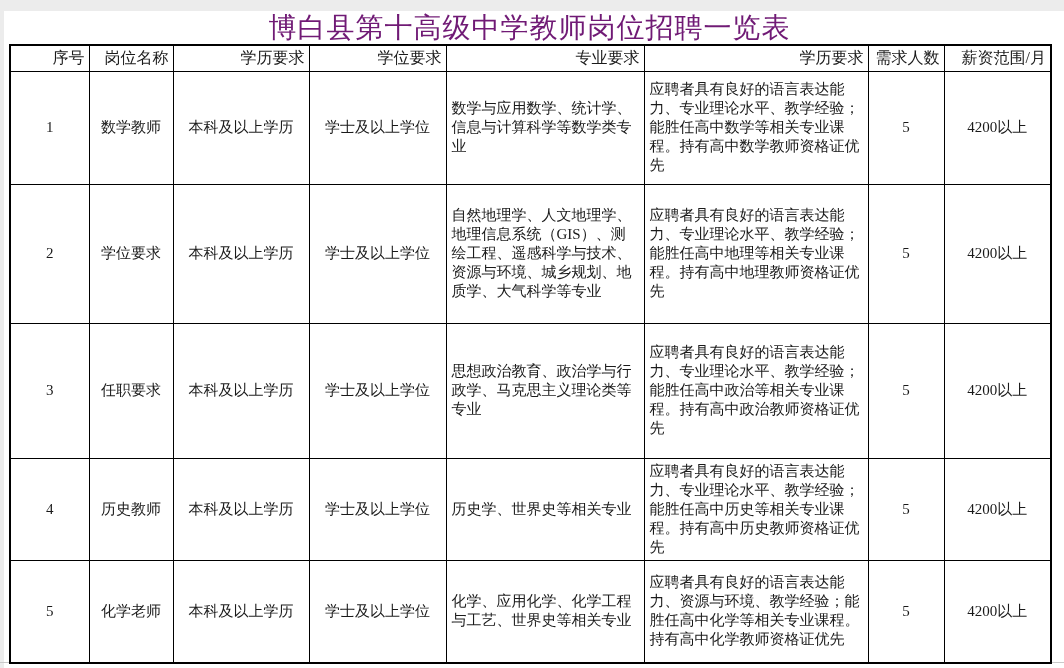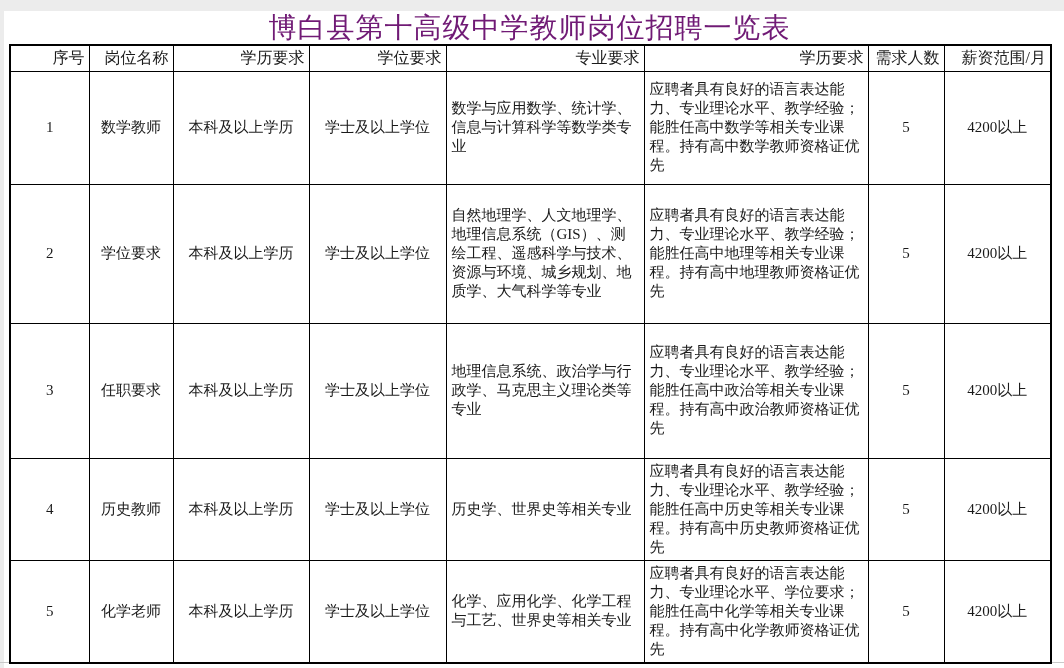--- a/index.html
+++ b/index.html
@@ -133,39 +133,39 @@
     <td class="c-left">自然地理学、人文地理学、地理信息系统（GIS）、测绘工程、遥感科学与技术、资源与环境、城乡规划、地质学、大气科学等专业</td>
     <td class="c-left">应聘者具有良好的语言表达能力、专业理论水平、教学经验；能胜任高中地理等相关专业课程。持有高中地理教师资格证优先</td>
     <td class="c-center">5</td>
     <td class="c-center">4200以上</td>
   </tr>
       <tr style="height: 135px;">
     <td class="c-center">3</td>
     <td class="c-center">任职要求</td>
     <td class="c-center">本科及以上学历</td>
     <td class="c-center">学士及以上学位</td>
-    <td class="c-left">地理信息系统、政治学与行政学、马克思主义理论类等专业</td>
+    <td class="c-left">思想政治教育、政治学与行政学、马克思主义理论类等专业</td>
     <td class="c-left">应聘者具有良好的语言表达能力、专业理论水平、教学经验；能胜任高中政治等相关专业课程。持有高中政治教师资格证优先</td>
     <td class="c-center">5</td>
     <td class="c-center">4200以上</td>
   </tr>
       <tr style="height: 99px;">
     <td class="c-center">4</td>
     <td class="c-center">历史教师</td>
     <td class="c-center">本科及以上学历</td>
     <td class="c-center">学士及以上学位</td>
     <td class="c-left">历史学、世界史等相关专业</td>
     <td class="c-left">应聘者具有良好的语言表达能力、专业理论水平、教学经验；能胜任高中历史等相关专业课程。持有高中历史教师资格证优先</td>
     <td class="c-center">5</td>
     <td class="c-center">4200以上</td>
   </tr>
       <tr style="height: 103px;">
     <td class="c-center">5</td>
     <td class="c-center">化学老师</td>
     <td class="c-center">本科及以上学历</td>
     <td class="c-center">学士及以上学位</td>
     <td class="c-left">化学、应用化学、化学工程与工艺、世界史等相关专业</td>
-    <td class="c-left">应聘者具有良好的语言表达能力、专业理论水平、学位要求；能胜任高中化学等相关专业课程。持有高中化学教师资格证优先</td>
+    <td class="c-left">应聘者具有良好的语言表达能力、资源与环境、教学经验；能胜任高中化学等相关专业课程。持有高中化学教师资格证优先</td>
     <td class="c-center">5</td>
     <td class="c-center">4200以上</td>
   </tr>
     </tbody>
 </table>
 
 </body></html>

